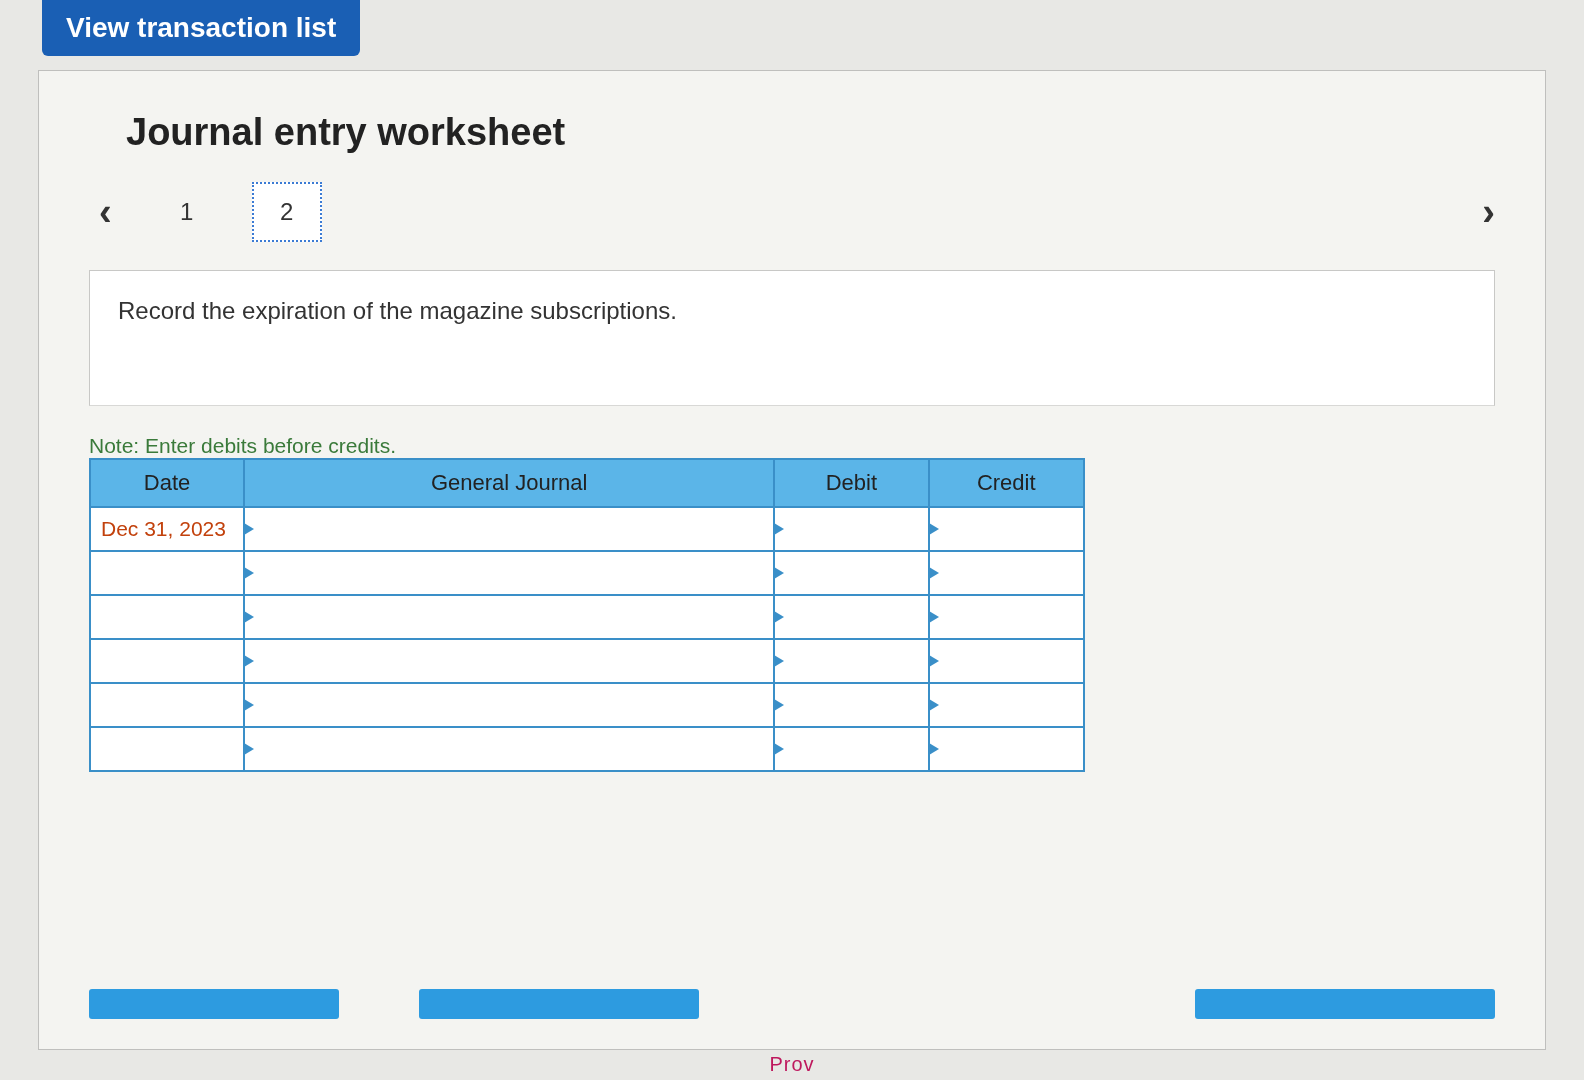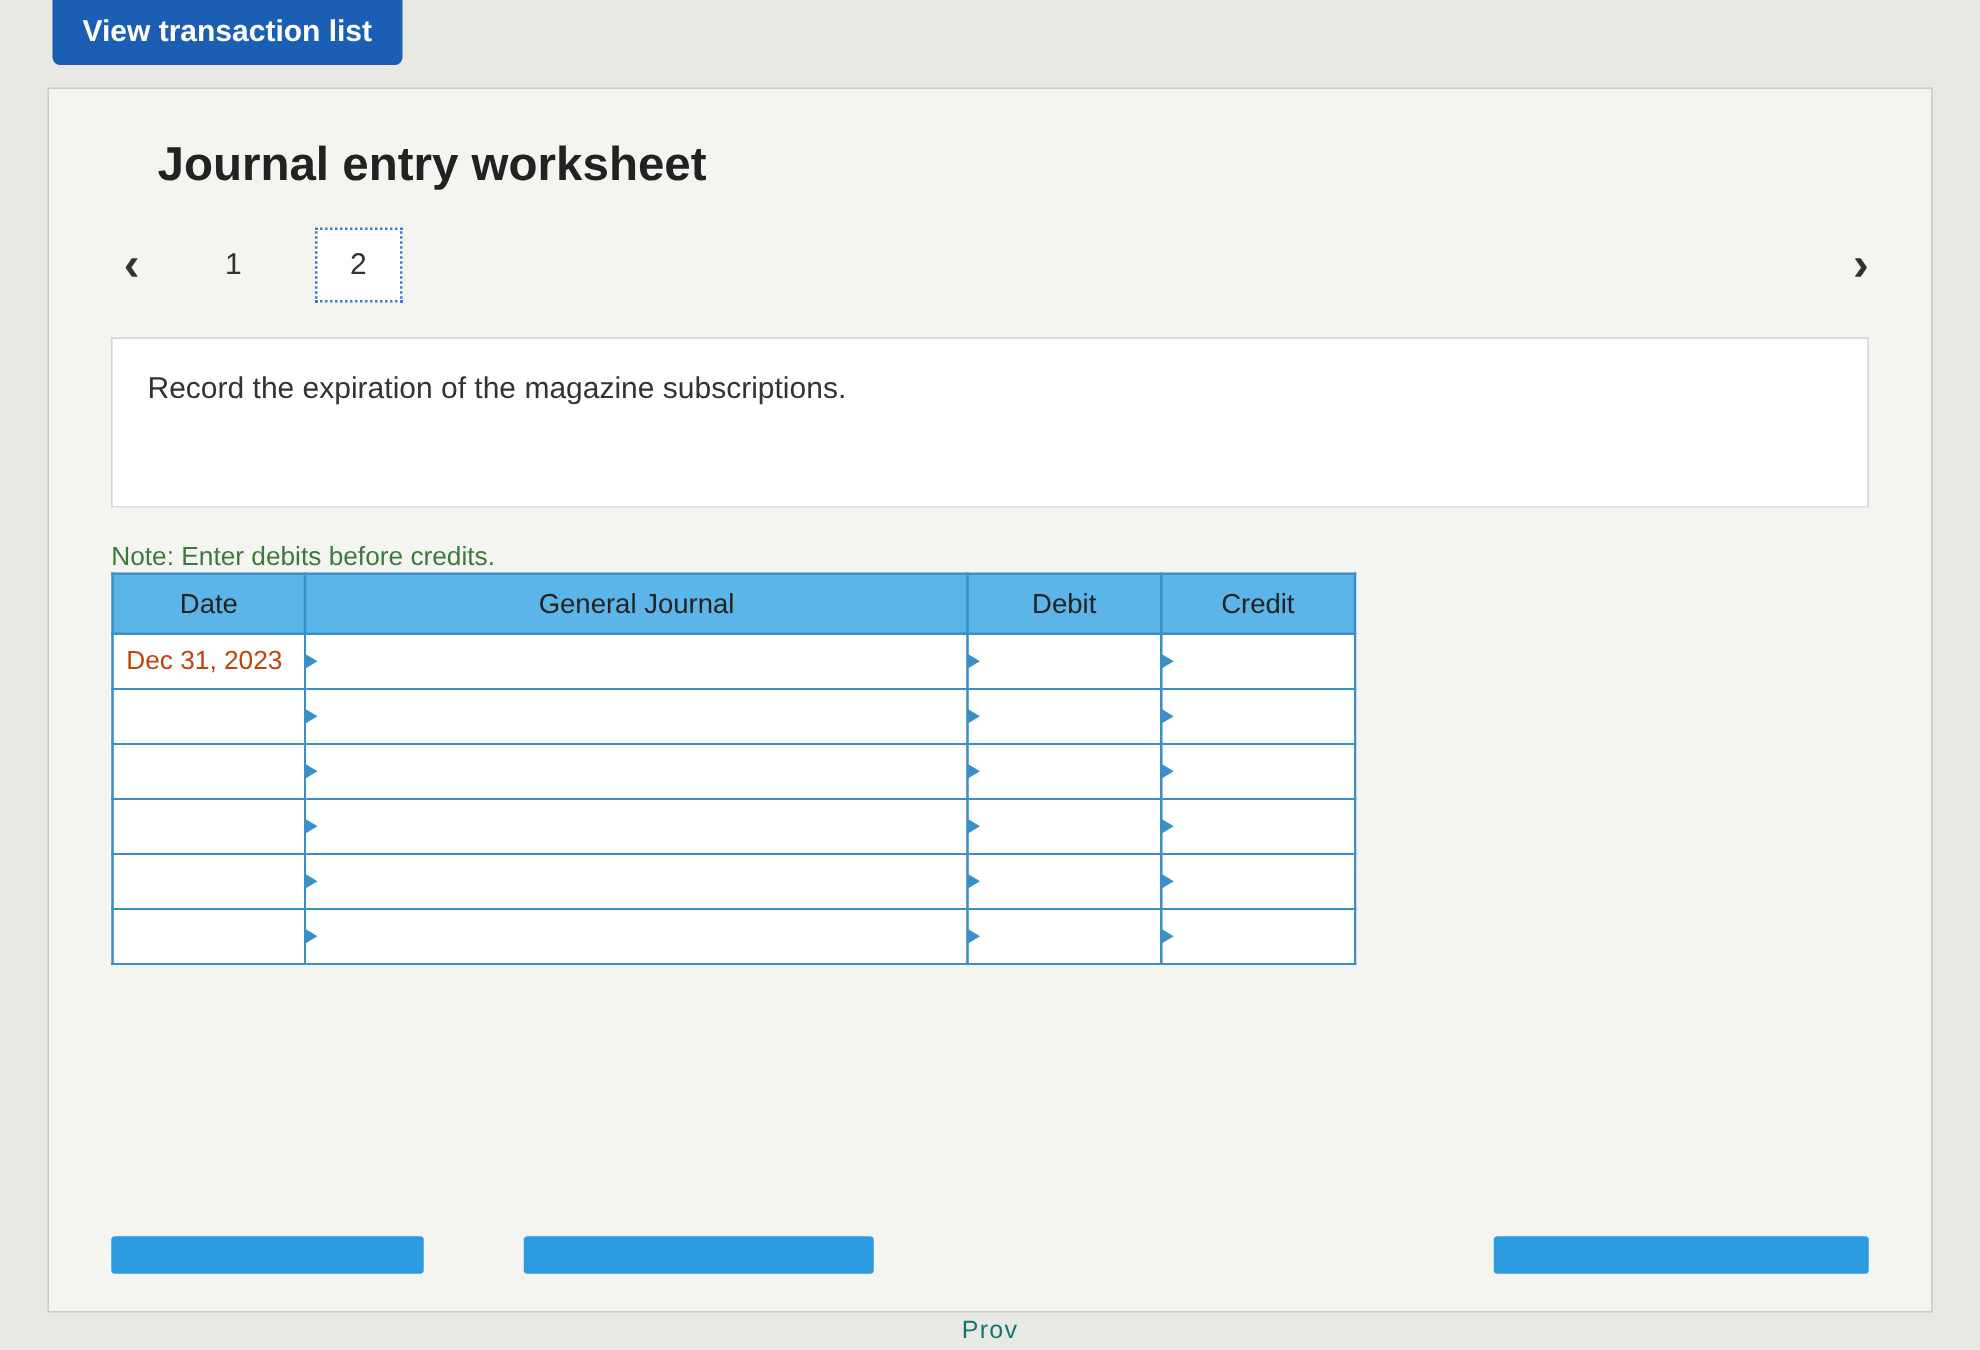--- a/index.html
+++ b/index.html
@@ -11,21 +11,21 @@
     overflow: hidden;
     position: relative;
   }
   .top-btn {
     position: absolute;
     top: 0;
     left: 42px;
     background: #1a5fb4;
     color: #fff;
     padding: 12px 24px;
-    font-size: 24px;
+    font-size: 28px;
     font-weight: 600;
     border-radius: 0 0 6px 6px;
     cursor: pointer;
   }
   .panel {
     position: absolute;
     top: 70px;
     left: 38px;
     right: 38px;
     bottom: 30px;
@@ -138,21 +138,21 @@
   }
   .bb1 { width: 250px; }
   .bb2 { width: 280px; margin-left: 20px; }
   .bb3 { width: 300px; margin-left: auto; }
   .footer {
     position: absolute;
     bottom: 4px;
     left: 0; right: 0;
     text-align: center;
     font-size: 20px;
-    color: #0f766e;
+    color: #be185d;
     letter-spacing: 1px;
   }
 </style>
 </head>
 <body>
 
 <div class="top-btn">View transaction list</div>
 
 <div class="panel">
 

